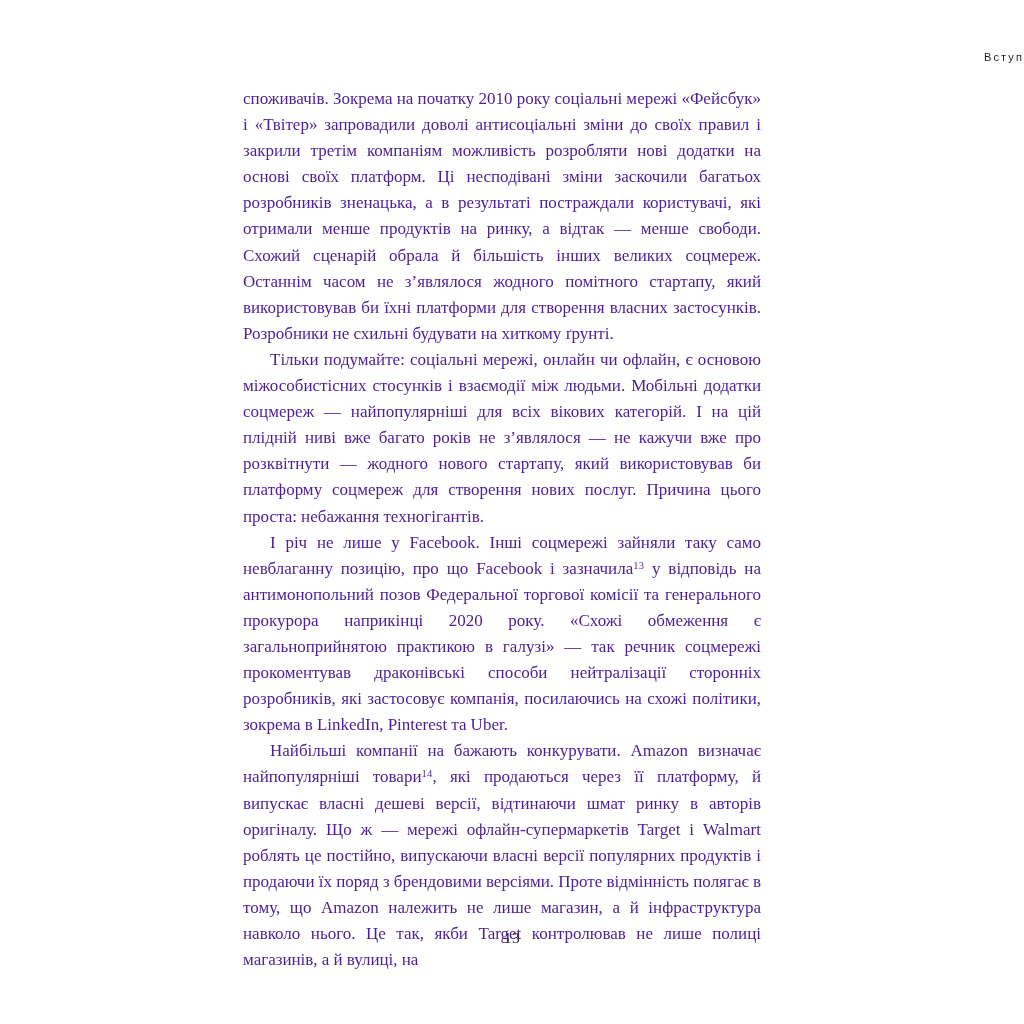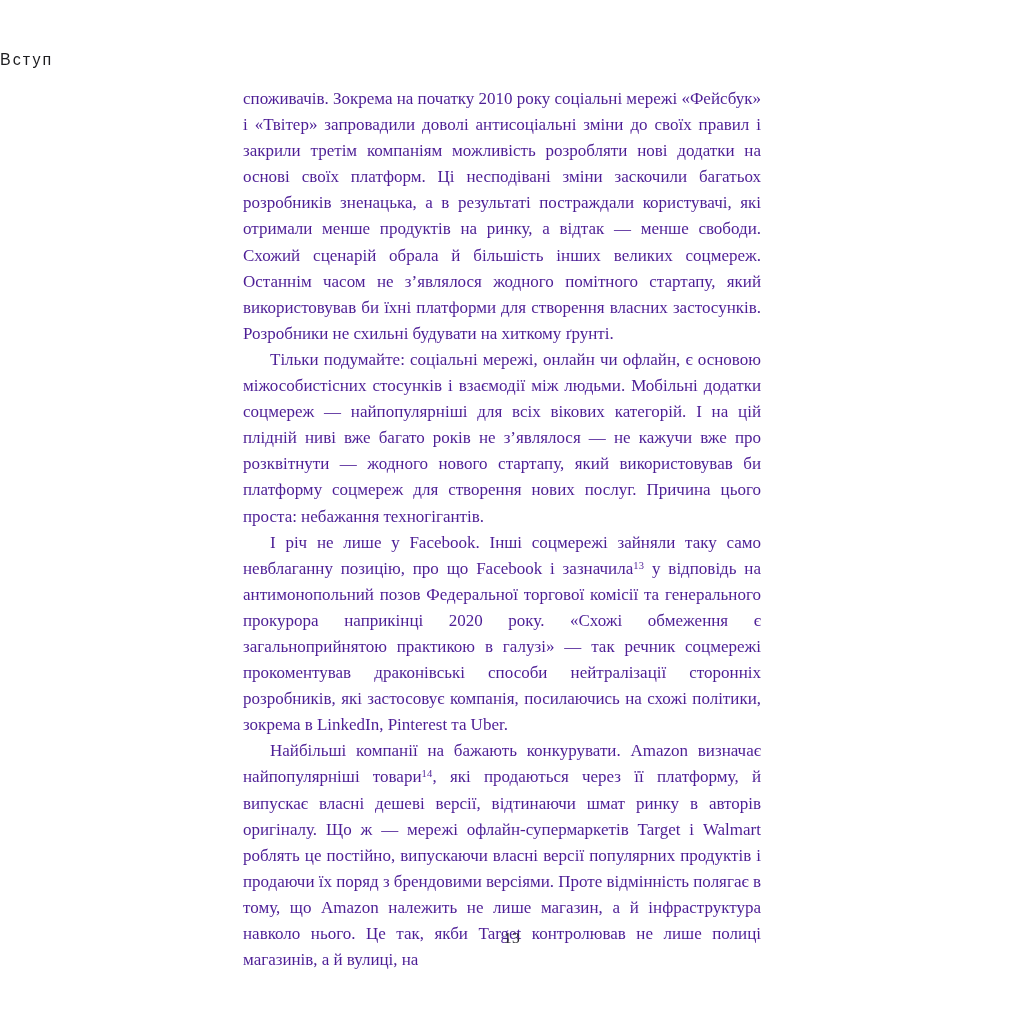--- a/index.html
+++ b/index.html
@@ -22,23 +22,23 @@
     background: #ffffff;
     box-sizing: border-box;
   }
 
   
   .running-head {
     position: absolute;
     top: 52px;
     left: 0;
     width: 1024px;
-    text-align: left;
+    text-align: right;
     font-family: "Liberation Sans", "DejaVu Sans", sans-serif;
-    font-size: 16px;
+    font-size: 11px;
     letter-spacing: 2.1px;
     color: #1d1d20;
     line-height: 1;
   }
 
   
   .text-block {
     position: absolute;
     top: 86px;
     left: 243px;

